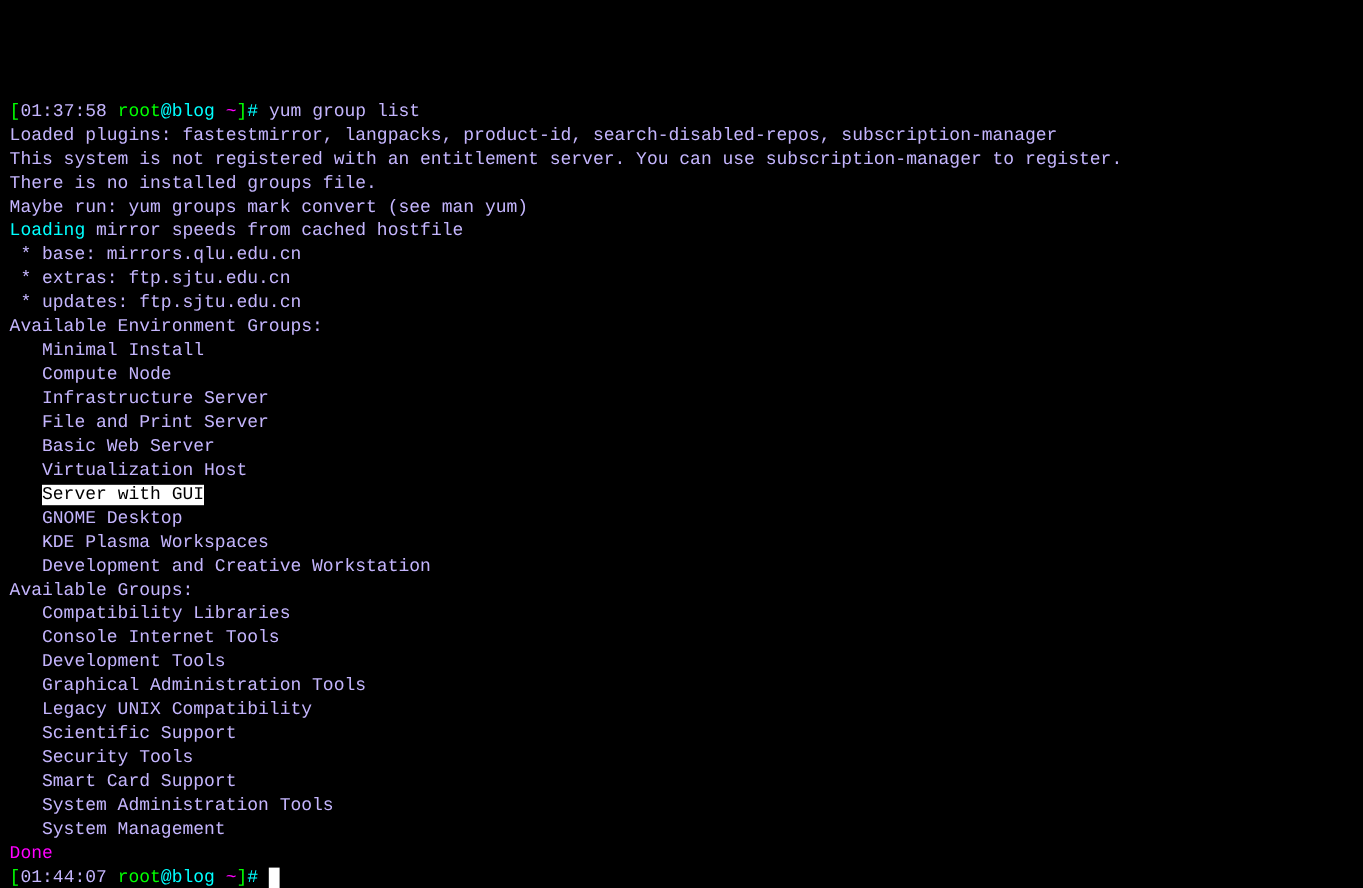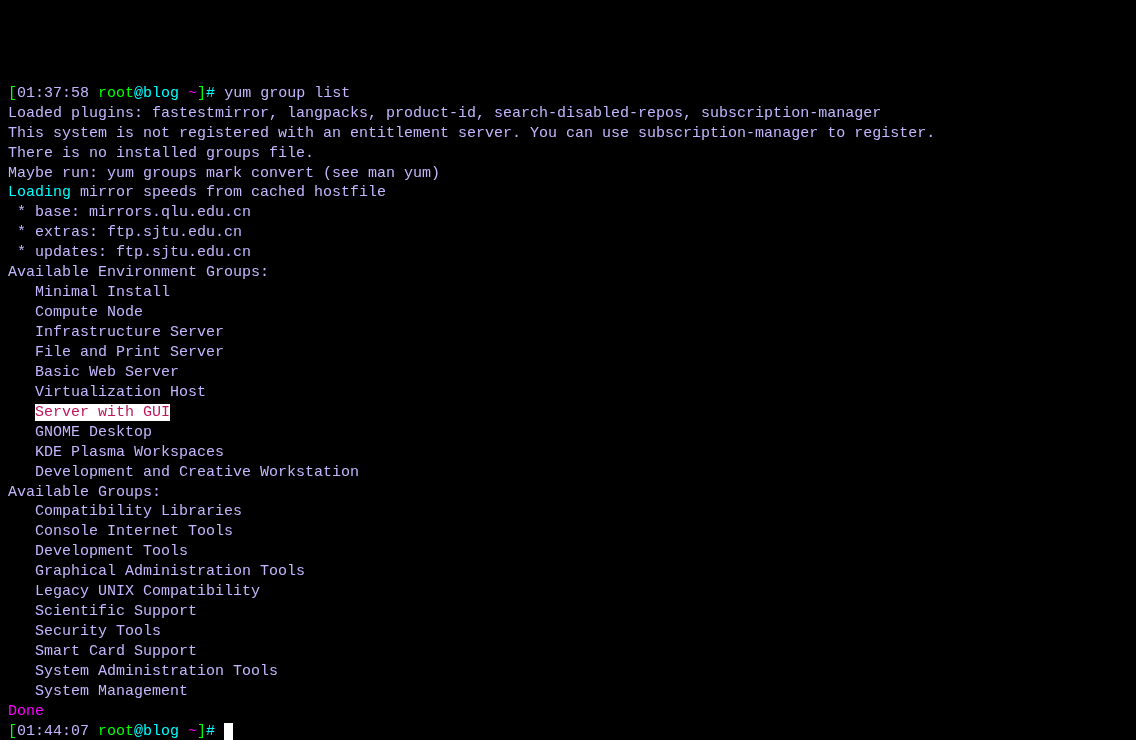--- a/index.html
+++ b/index.html
@@ -16,21 +16,21 @@
       padding: 4px 8px;
       white-space: pre;
       width: 1136px;
       height: 740px;
       overflow: hidden;
     }
     .green { color: #00ff00; }
     .cyan { color: #00ffff; }
     .magenta { color: #ff00ff; }
     .white { color: #c4b5fd; }
-    .highlight { background: #ffffff; color: #be185d; }
+    .highlight { background: #ffffff; color: #000000; }
     .cursor {
       display: inline-block;
       width: 9px;
       height: 17px;
       background: #ffffff;
       vertical-align: text-bottom;
     }
     .line { display: block; }
   </style>
 </head>

